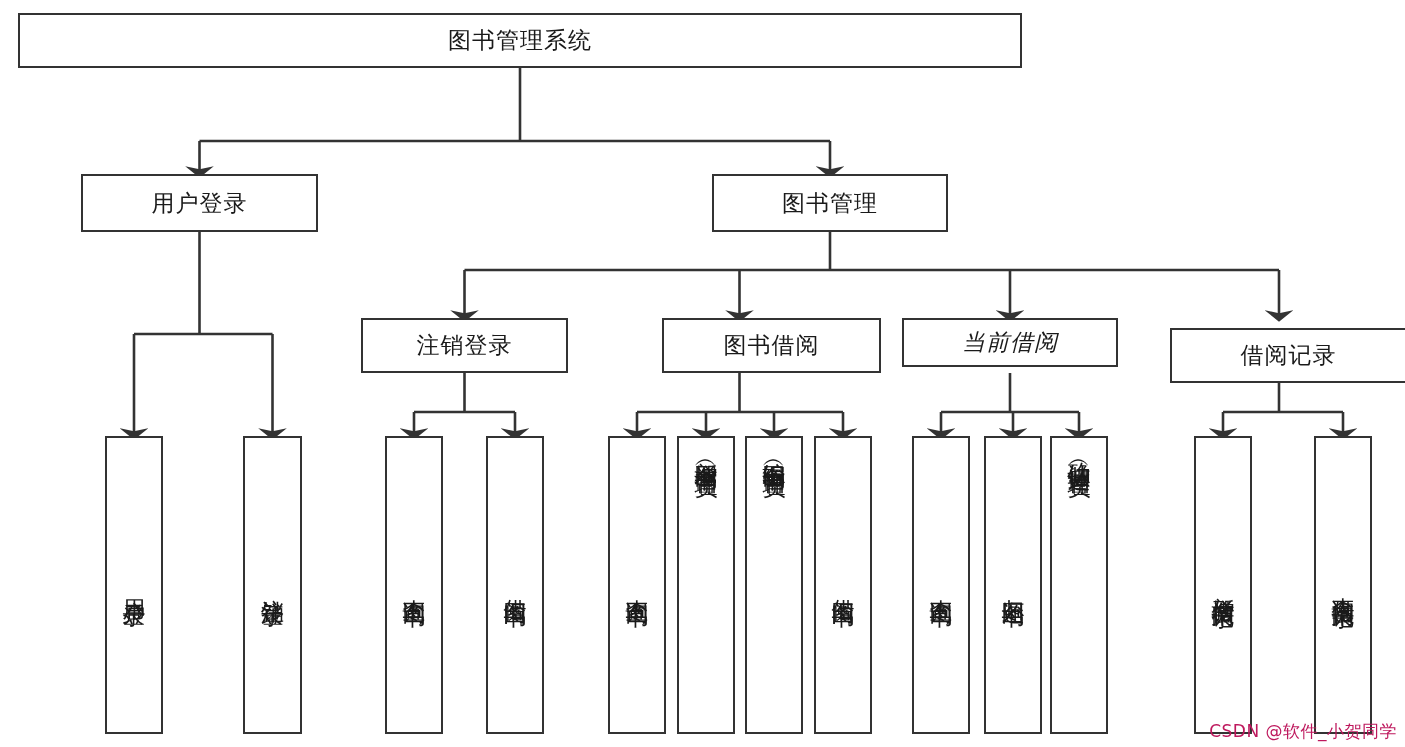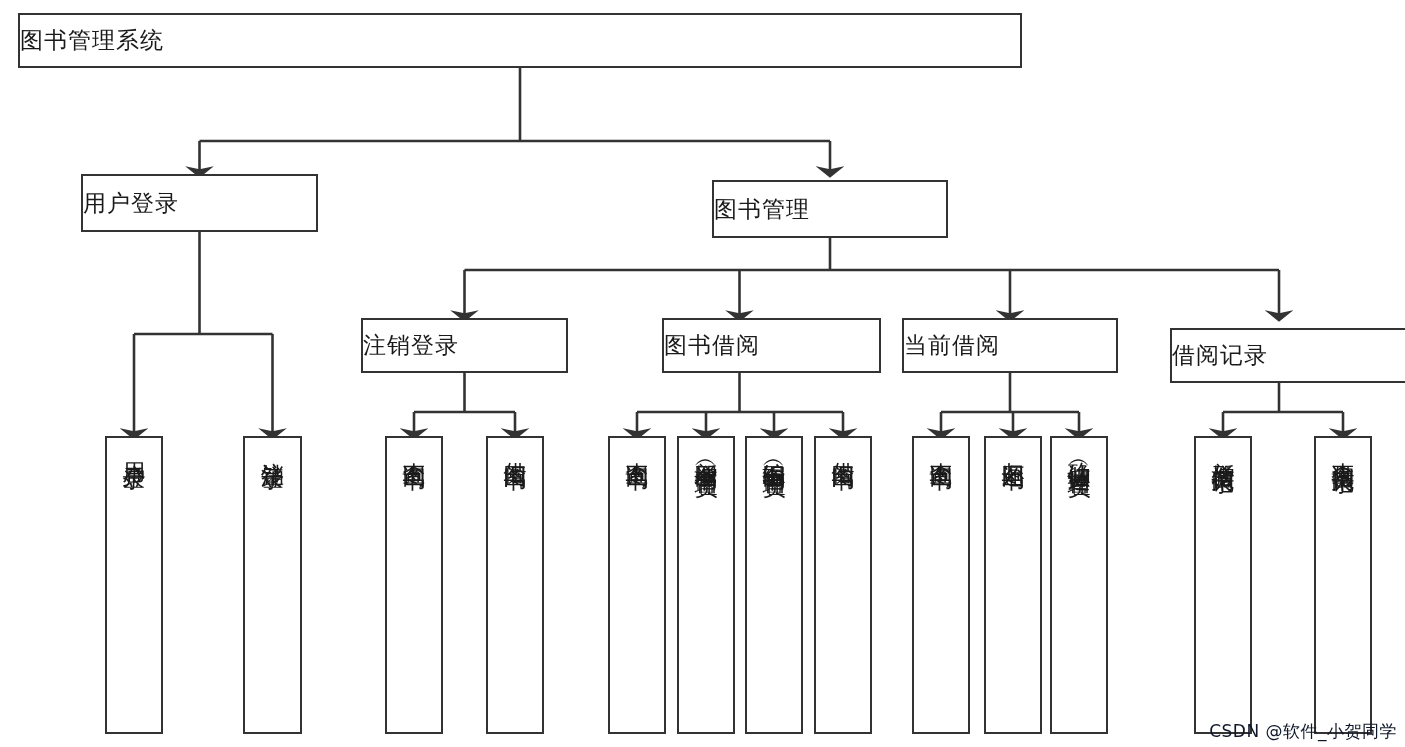--- a/index.html
+++ b/index.html
@@ -26,20 +26,21 @@
     width: 1405px;
     height: 747px;
   }
   .node-box {
     position: absolute;
     box-sizing: border-box;
     border: 2px solid #333333;
     background: #ffffff;
     display: flex;
     align-items: center;
+    justify-content: center;
     color: #1a1a1a;
   }
   .node-box.horizontal {
     font-size: 23px;
     letter-spacing: 1px;
   }
   .node-box.vertical {
     writing-mode: vertical-rl;
     text-orientation: upright;
     font-size: 23px;
@@ -52,21 +53,21 @@
   }
   .node-label {
     display: block;
     white-space: nowrap;
   }
   .watermark {
     position: absolute;
     right: 8px;
     bottom: 4px;
     font-size: 17px;
-    color: #0f172a;
+    color: #be185d;
     letter-spacing: 0.5px;
     white-space: nowrap;
     pointer-events: none;
   }
 </style>
 </head>
 <body>
 
 <div id="diagram-root">
 
@@ -113,30 +114,30 @@
       </g>
   </svg>
 
   <div id="nodes-layer">
       <div class="node-box horizontal" style="left: 18px; top: 13px; width: 1004px; height: 55px;">
         <span class="node-label">图书管理系统</span>
       </div>
       <div class="node-box horizontal" style="left: 81px; top: 174px; width: 237px; height: 58px;">
         <span class="node-label">用户登录</span>
       </div>
-      <div class="node-box horizontal" style="left: 712px; top: 174px; width: 236px; height: 58px; margin-top: 6px;">
+      <div class="node-box horizontal" style="left: 712px; top: 174px; width: 236px; height: 58px;">
         <span class="node-label">图书管理</span>
       </div>
       <div class="node-box horizontal" style="left: 361px; top: 318px; width: 207px; height: 55px;">
         <span class="node-label">注销登录</span>
       </div>
       <div class="node-box horizontal" style="left: 630px; top: 318px; width: 219px; height: 55px; margin-left: 32px;">
         <span class="node-label">图书借阅</span>
       </div>
-      <div class="node-box horizontal" style="left: 902px; top: 318px; width: 216px; height: 55px;">
+      <div class="node-box horizontal" style="left: 902px; top: 318px; width: 216px; height: 49px; font-style: italic;">
         <span class="node-label">当前借阅</span>
       </div>
       <div class="node-box horizontal" style="left: 1170px; top: 328px; width: 237px; height: 55px;">
         <span class="node-label">借阅记录</span>
       </div>
       <div class="node-box vertical" style="left: 105px; top: 436px; width: 58px; height: 298px;">
         <span class="node-label">用户登录</span>
       </div>
       <div class="node-box vertical" style="left: 243px; top: 436px; width: 59px; height: 298px;">
         <span class="node-label">注销登录</span>

